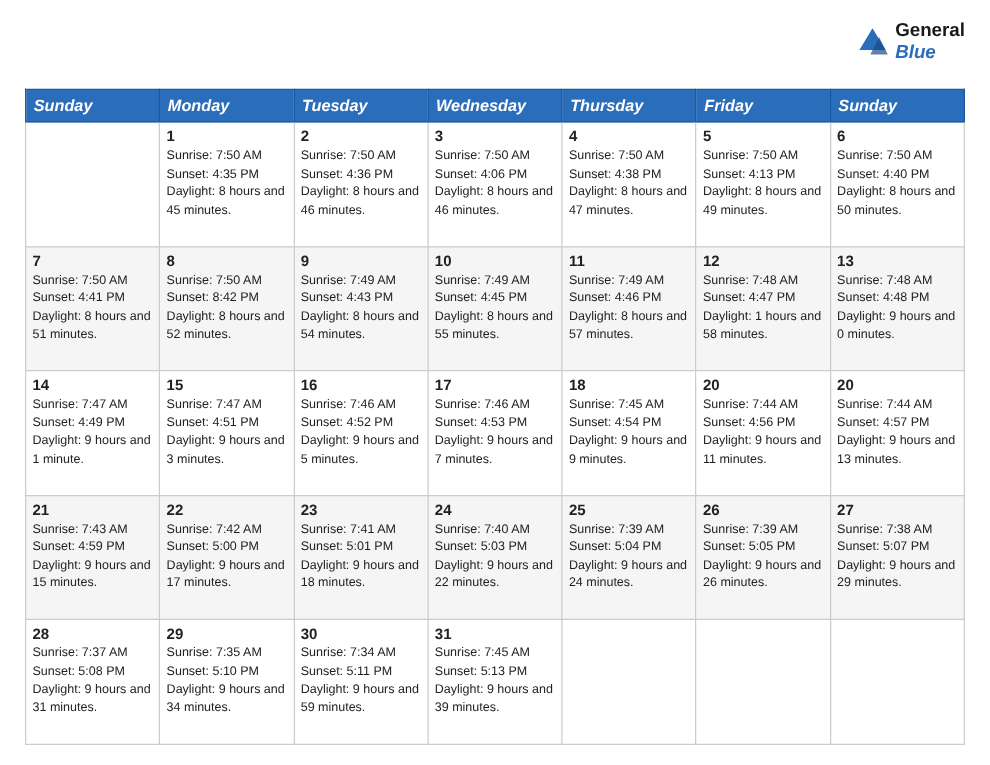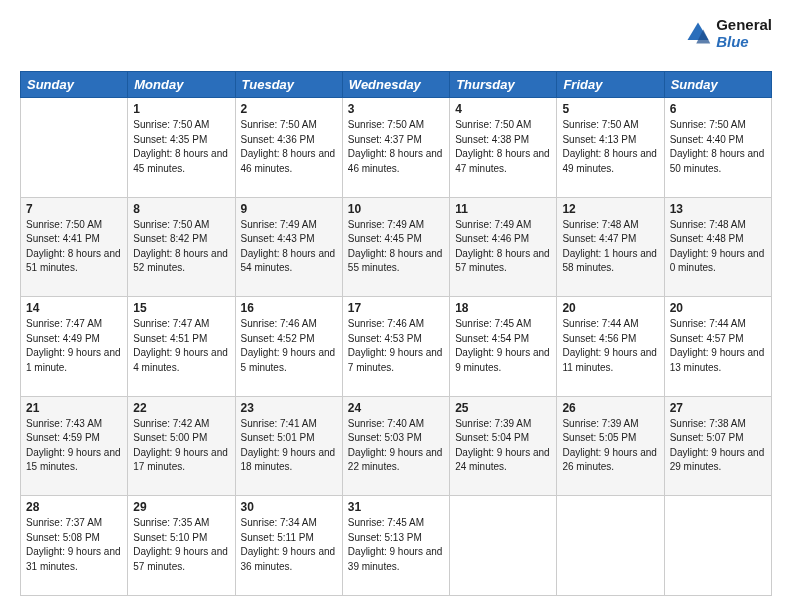--- a/index.html
+++ b/index.html
@@ -130,21 +130,21 @@
           </td>
           <td>
             <div class="day-num">2</div>
             <div class="cell-line">Sunrise: 7:50 AM</div>
             <div class="cell-line">Sunset: 4:36 PM</div>
             <div class="cell-line">Daylight: 8 hours and 46 minutes.</div>
           </td>
           <td>
             <div class="day-num">3</div>
             <div class="cell-line">Sunrise: 7:50 AM</div>
-            <div class="cell-line">Sunset: 4:37 PM</div>
+            <div class="cell-line">Sunset: 4:06 PM</div>
             <div class="cell-line">Daylight: 8 hours and 46 minutes.</div>
           </td>
           <td>
             <div class="day-num">4</div>
             <div class="cell-line">Sunrise: 7:50 AM</div>
             <div class="cell-line">Sunset: 4:38 PM</div>
             <div class="cell-line">Daylight: 8 hours and 47 minutes.</div>
           </td>
           <td>
             <div class="day-num">5</div>
@@ -207,21 +207,21 @@
           <td>
             <div class="day-num">14</div>
             <div class="cell-line">Sunrise: 7:47 AM</div>
             <div class="cell-line">Sunset: 4:49 PM</div>
             <div class="cell-line">Daylight: 9 hours and 1 minute.</div>
           </td>
           <td>
             <div class="day-num">15</div>
             <div class="cell-line">Sunrise: 7:47 AM</div>
             <div class="cell-line">Sunset: 4:51 PM</div>
-            <div class="cell-line">Daylight: 9 hours and 4 minutes.</div>
+            <div class="cell-line">Daylight: 9 hours and 3 minutes.</div>
           </td>
           <td>
             <div class="day-num">16</div>
             <div class="cell-line">Sunrise: 7:46 AM</div>
             <div class="cell-line">Sunset: 4:52 PM</div>
             <div class="cell-line">Daylight: 9 hours and 5 minutes.</div>
           </td>
           <td>
             <div class="day-num">17</div>
             <div class="cell-line">Sunrise: 7:46 AM</div>
@@ -295,27 +295,27 @@
           <td>
             <div class="day-num">28</div>
             <div class="cell-line">Sunrise: 7:37 AM</div>
             <div class="cell-line">Sunset: 5:08 PM</div>
             <div class="cell-line">Daylight: 9 hours and 31 minutes.</div>
           </td>
           <td>
             <div class="day-num">29</div>
             <div class="cell-line">Sunrise: 7:35 AM</div>
             <div class="cell-line">Sunset: 5:10 PM</div>
-            <div class="cell-line">Daylight: 9 hours and 57 minutes.</div>
+            <div class="cell-line">Daylight: 9 hours and 34 minutes.</div>
           </td>
           <td>
             <div class="day-num">30</div>
             <div class="cell-line">Sunrise: 7:34 AM</div>
             <div class="cell-line">Sunset: 5:11 PM</div>
-            <div class="cell-line">Daylight: 9 hours and 36 minutes.</div>
+            <div class="cell-line">Daylight: 9 hours and 59 minutes.</div>
           </td>
           <td>
             <div class="day-num">31</div>
             <div class="cell-line">Sunrise: 7:45 AM</div>
             <div class="cell-line">Sunset: 5:13 PM</div>
             <div class="cell-line">Daylight: 9 hours and 39 minutes.</div>
           </td>
           <td class="empty-cell"></td>
           <td class="empty-cell"></td>
           <td class="empty-cell"></td>

